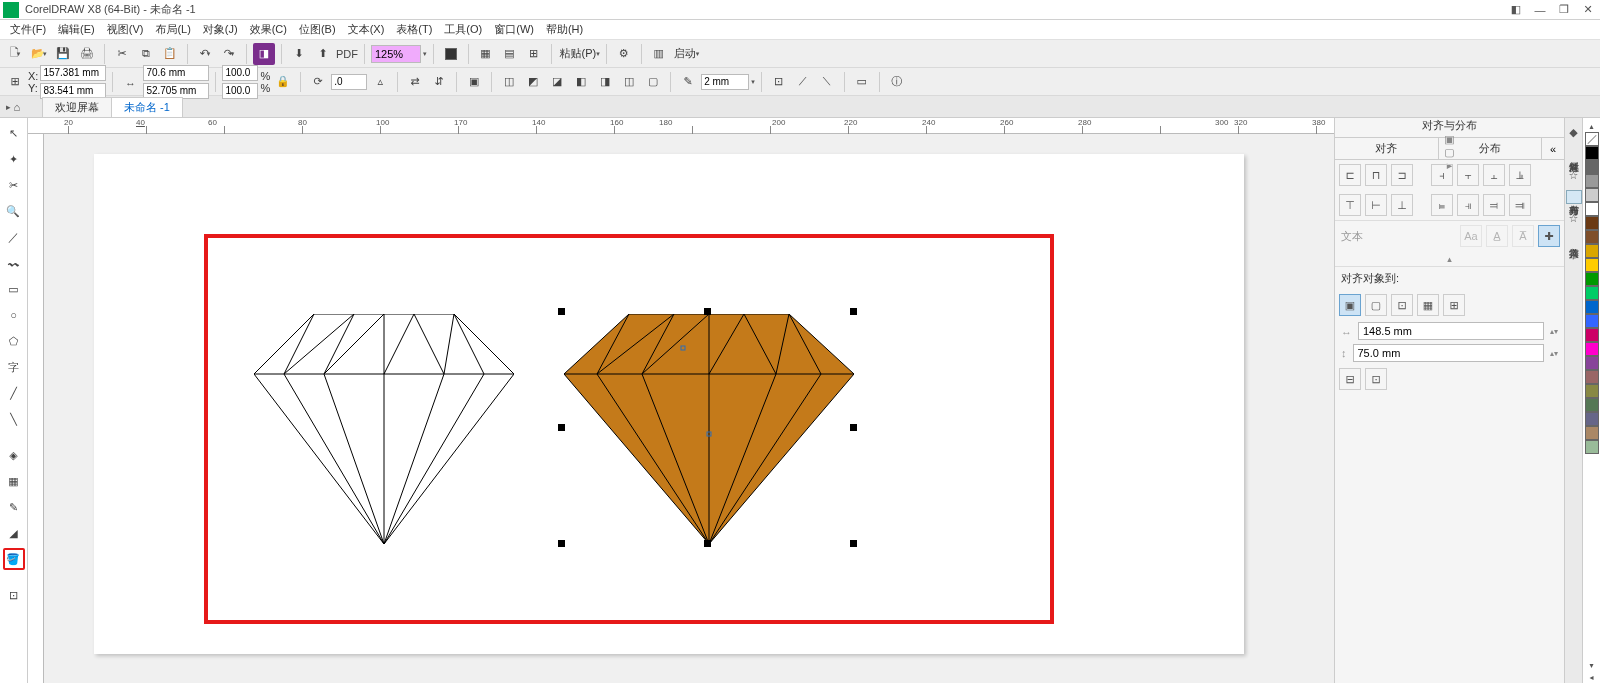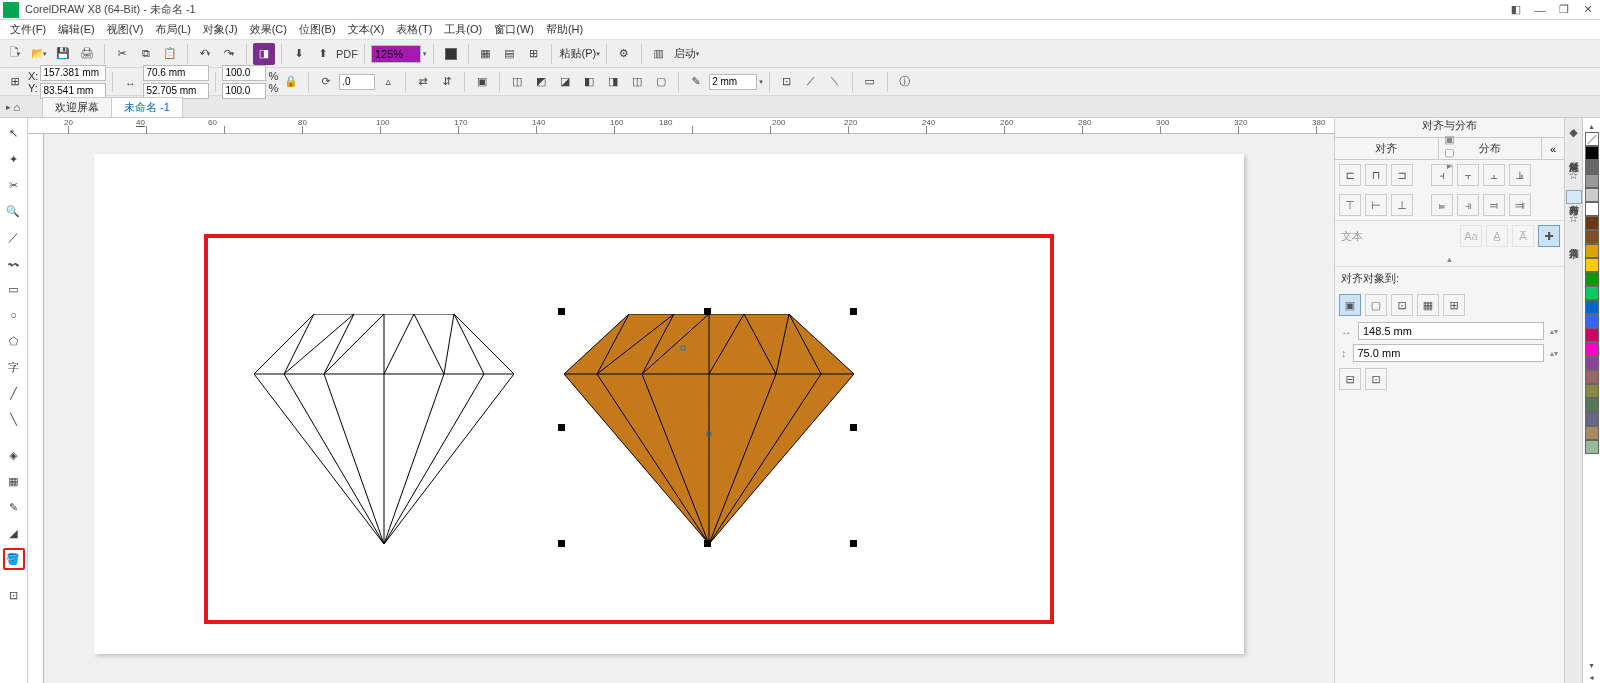--- a/index.html
+++ b/index.html
@@ -15,31 +15,31 @@
 
 .menu-bar { height: 20px; background: #fff; display: flex; align-items: center; border-bottom: 1px solid #e0e0e0; padding-left: 4px; }
 .menu-bar .menu-item { padding: 0 6px; color: #333; cursor: pointer; }
 
 
 .toolbar { height: 28px; background: #efefef; display: flex; align-items: center; border-bottom: 1px solid #d9d9d9; padding: 0 4px; gap: 2px; }
 .toolbar .tbtn { width: 22px; height: 22px; display: flex; align-items: center; justify-content: center; color: #444; border: 1px solid transparent; border-radius: 2px; cursor: pointer; }
 .toolbar .sep { width: 1px; height: 20px; background: #ccc; margin: 0 4px; }
 .toolbar .drop { display: flex; align-items: center; }
 .toolbar .drop .arrow { font-size: 7px; color: #555; margin-left: -2px; }
-.toolbar input[type=text] { height: 18px; border: 1px solid #bbb; background: #a21caf; font-size: 11px; padding: 0 3px; }
+.toolbar input[type=text] { height: 18px; border: 1px solid #bbb; background: #f0abfc; font-size: 11px; padding: 0 3px; }
 .toolbar .zoom-input { width: 50px; }
 .toolbar .lbl { color: #333; margin: 0 2px; }
 .toolbar .square-icon { border: 1px solid #666; width: 12px; height: 12px; }
 
 
 .prop-bar { height: 28px; background: #efefef; display: flex; align-items: center; border-bottom: 1px solid #d9d9d9; padding: 0 4px; gap: 2px; }
 .prop-bar .lbl-pair { display: flex; flex-direction: column; font-size: 9px; color: #333; justify-content: center; line-height: 12px; }
 .prop-bar input { height: 16px; border: 1px solid #bbb; background: #fff; font-size: 10px; padding: 0 2px; }
 .prop-bar .xy-input { width: 66px; }
-.prop-bar .scale-input { width: 44px; }
+.prop-bar .scale-input { width: 36px; }
 .prop-bar .sep { width: 1px; height: 20px; background: #ccc; margin: 0 4px; }
 .prop-bar .tbtn { width: 22px; height: 22px; display: flex; align-items: center; justify-content: center; color: #444; cursor: pointer; border: 1px solid transparent; border-radius: 2px; }
 .prop-bar .spin-col { display: flex; flex-direction: column; }
 .prop-bar .spin-col input { margin: 1px 0; }
 .prop-bar .angle-input { width: 36px; }
 .prop-bar .outline-input { width: 48px; }
 
 
 .doc-tabs { height: 22px; background: #e8e8e8; display: flex; align-items: center; border-bottom: 1px solid #ccc; padding-left: 6px; }
 .doc-tabs .tab { padding: 2px 12px; border: 1px solid #ccc; border-bottom: none; background: #f5f5f5; margin-right: -1px; font-size: 11px; color: #333; cursor: pointer; }
@@ -290,21 +290,21 @@
         <div class="tick-label" style="left: 742px; margin-left: 6px;">200</div>
         <div class="tick" style="left: 820px;"></div>
         <div class="tick-label" style="left: 820px;">220</div>
         <div class="tick" style="left: 898px;"></div>
         <div class="tick-label" style="left: 898px;">240</div>
         <div class="tick" style="left: 976px;"></div>
         <div class="tick-label" style="left: 976px;">260</div>
         <div class="tick" style="left: 1054px;"></div>
         <div class="tick-label" style="left: 1054px;">280</div>
         <div class="tick" style="left: 1132px;"></div>
-        <div class="tick-label" style="left: 1132px;">300</div>
+        <div class="tick-label" style="left: 1191px;">300</div>
         <div class="tick" style="left: 1210px;"></div>
         <div class="tick-label" style="left: 1210px;">320</div>
         <div class="tick" style="left: 1288px;"></div>
         <div class="tick-label" style="left: 1288px;">380</div>
       </div>
     <div class="canvas-inner">
       <div class="ruler-left"></div>
       <div class="canvas-area">
         <div class="page"></div>
 

